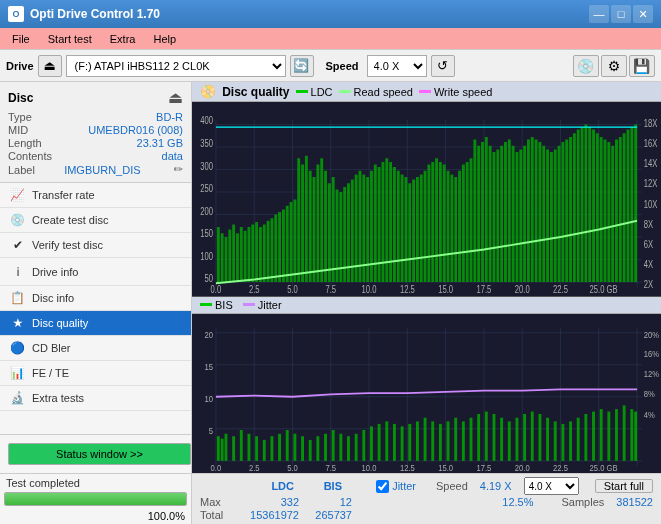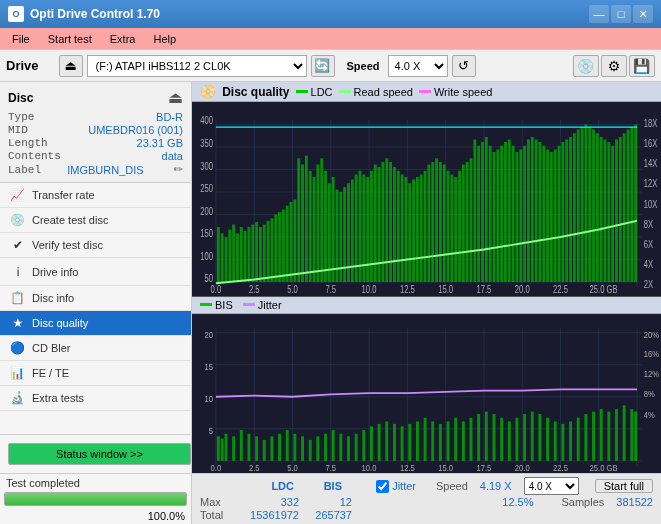--- a/index.html
+++ b/index.html
@@ -36,21 +36,21 @@
     
     .toolbar {
       background: #f0f0f0;
       border-bottom: 1px solid #ccc;
       height: 32px;
       display: flex;
       align-items: center;
       padding: 0 6px;
       gap: 4px;
     }
-    .toolbar-label { font-size: 13px; font-weight: 600; margin-right: 16px; }
+    .toolbar-label { font-size: 11px; font-weight: 600; margin-right: 0; }
     .drive-select {
       height: 22px;
       width: 220px;
       font-size: 11px;
       border: 1px solid #aaa;
       background: white;
       padding: 0 4px;
     }
     .toolbar-icon-btn {
       width: 24px; height: 22px;
@@ -107,21 +107,21 @@
       justify-content: space-between;
       margin-bottom: 4px;
     }
     .disc-title { font-size: 12px; font-weight: 700; }
     .disc-icon { font-size: 16px; color: #555; }
     .disc-info-row {
       display: flex;
       justify-content: space-between;
       margin-bottom: 1px;
     }
-    .disc-info-label { color: #555; font-size: 11px; font-family: Liberation Mono, monospace; }
+    .disc-info-label { color: #555; font-size: 11px; }
     .disc-info-value { color: #1a6dc8; font-size: 11px; font-weight: 500; }
     .disc-info-value.blue { color: #1a6dc8; }
     .disc-label-row {
       display: flex;
       justify-content: space-between;
       align-items: center;
     }
 
     .sidebar-nav { flex: 1; }
     .nav-item {
@@ -298,21 +298,21 @@
       <div class="disc-header">
         <span class="disc-title">Disc</span>
         <span class="disc-icon">⏏</span>
       </div>
       <div class="disc-info-row">
         <span class="disc-info-label">Type</span>
         <span class="disc-info-value blue">BD-R</span>
       </div>
       <div class="disc-info-row">
         <span class="disc-info-label">MID</span>
-        <span class="disc-info-value blue">UMEBDR016 (001)</span>
+        <span class="disc-info-value blue">UMEBDR016 (008)</span>
       </div>
       <div class="disc-info-row">
         <span class="disc-info-label">Length</span>
         <span class="disc-info-value blue">23.31 GB</span>
       </div>
       <div class="disc-info-row">
         <span class="disc-info-label">Contents</span>
         <span class="disc-info-value blue">data</span>
       </div>
       <div class="disc-label-row">

